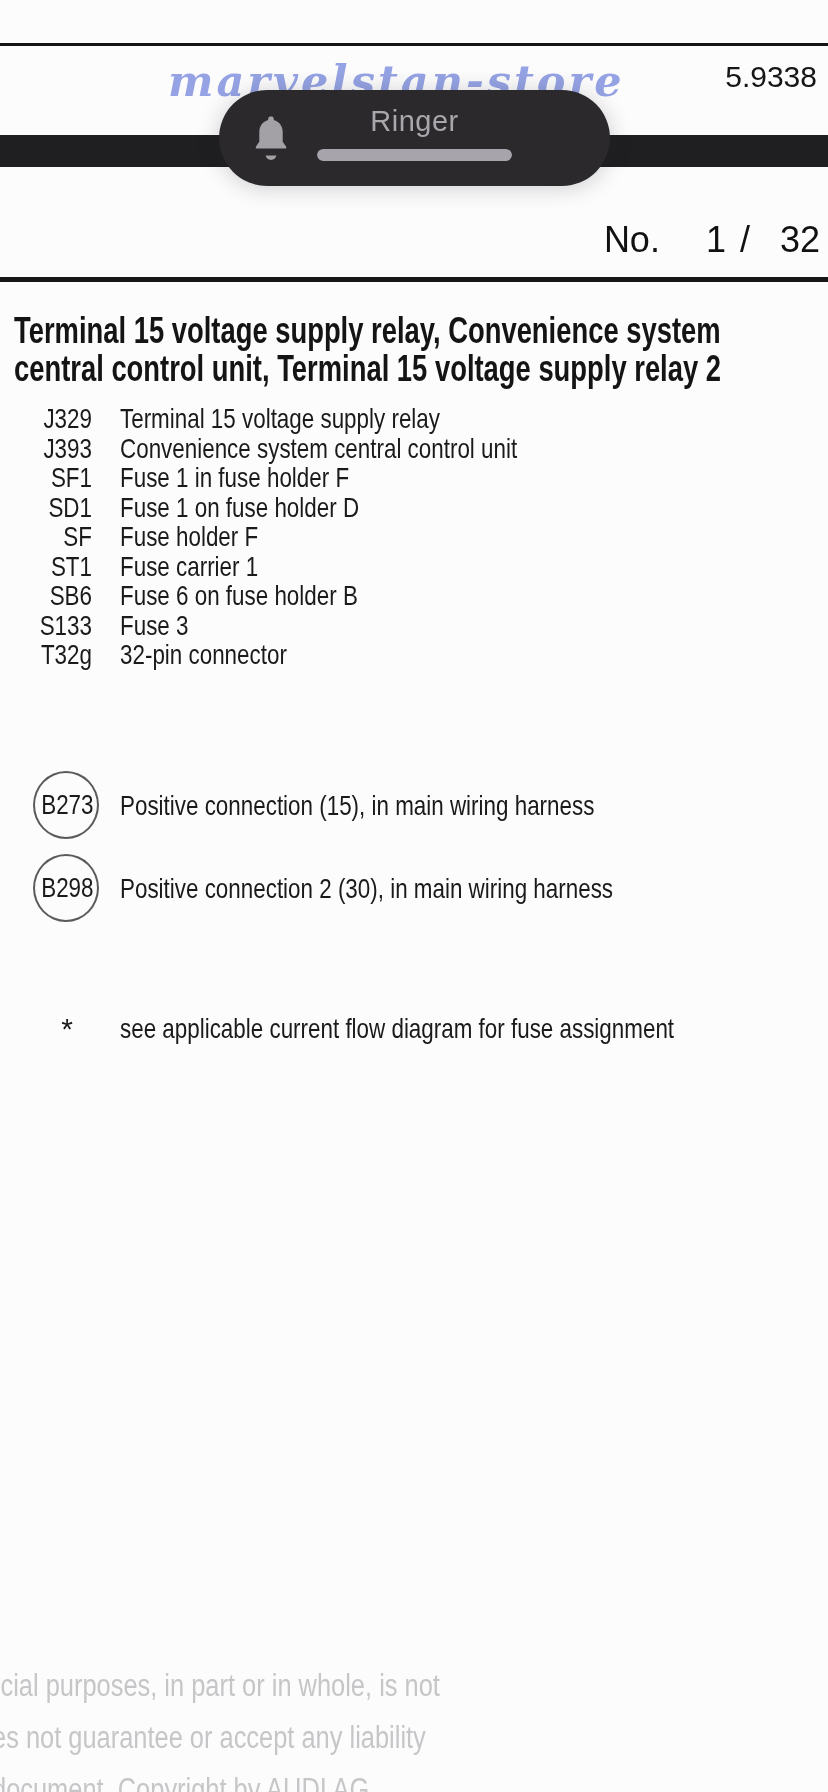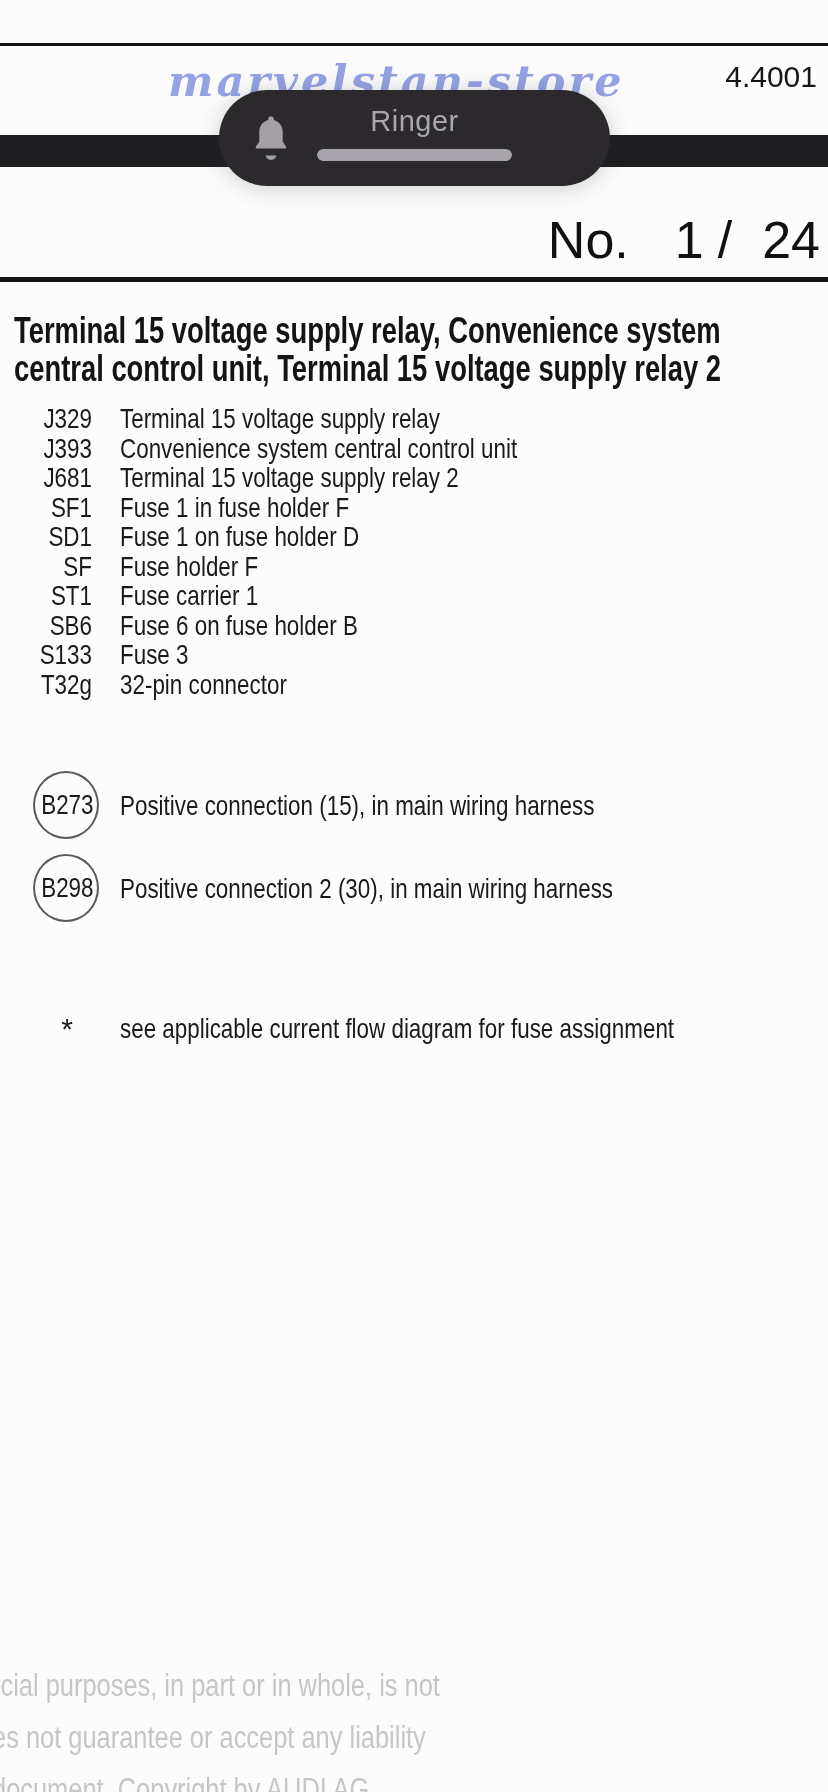--- a/index.html
+++ b/index.html
@@ -24,21 +24,21 @@
   }
   .hud-bell { position:absolute; left:33px; top:25px; width:38px; height:46px; }
   .hud-label {
     position:absolute; left:0; top:14px; width:100%; text-align:center;
     font-size:29px; line-height:34px; color:#a9a6ac; letter-spacing:.5px;
   }
   .hud-slider { position:absolute; left:98px; top:59px; width:195px; height:12px; border-radius:6px; background:rgba(255,255,255,.18); overflow:hidden; }
   .hud-slider-fill { position:absolute; left:0; top:0; height:100%; width:100%; border-radius:6px; background:#a7a4ab; }
   
   .page-indicator {
-    position:absolute; right:8px; top:212px; font-size:52px; line-height:56px;
+    position:absolute; right:8px; top:212px; font-size:36px; line-height:56px;
     color:#111; display:flex; align-items:baseline; white-space:pre;
   }
   .page-indicator .lbl { margin-right:46px; }
   .page-indicator .sep { margin:0 12px 0 14px; }
   .page-indicator .tot { margin-left:18px; }
   .header-rule { position:absolute; left:0; top:277px; width:828px; height:5px; background:#161616; }
   .doc-title {
     position:absolute; left:14px; top:312px; font-size:37px; font-weight:bold;
     line-height:38px; white-space:nowrap; transform:scaleX(.74); transform-origin:0 0; color:#141414;
   }
@@ -72,62 +72,58 @@
 </style>
 </head>
 <body>
 
 <div id="screen">
 
   <div class="top-rule"></div>
 
   <div class="watermark">marvelstan-store</div>
 
-  <div class="doc-date">4.4001</div>
+  <div class="doc-date">5.9338</div>
 
   <div class="app-toolbar"></div>
 
   <div class="hud">
     <svg class="hud-bell" viewBox="0 0 24 29" aria-hidden="true">
       <path fill="#a3a0a6" d="M12 0.8c-1 0-1.8 0.8-1.8 1.8v0.6C6.9 4.1 4.6 7.1 4.6 10.6v6.2L2.4 20v1.2h19.2V20l-2.2-3.2v-6.2c0-3.5-2.3-6.5-5.6-7.4V2.6c0-1-0.8-1.8-1.8-1.8z"></path>
       <path fill="#a3a0a6" d="M12 28.4c1.7 0 3.1-1.2 3.4-2.8H8.6c0.3 1.6 1.7 2.8 3.4 2.8z"></path>
     </svg>
     <div class="hud-label">Ringer</div>
     <div class="hud-slider">
       <div class="hud-slider-fill" style="width: 100%;"></div>
     </div>
   </div>
 
   <div class="page-indicator">
     <span class="lbl">No.</span>
     <span class="cur">1</span>
     <span class="sep">/</span>
-    <span class="tot">24</span>
+    <span class="tot">32</span>
   </div>
 
   <div class="header-rule"></div>
 
   <div class="doc-title">
     <div>Terminal 15 voltage supply relay, Convenience system</div>
     <div>central control unit, Terminal 15 voltage supply relay 2</div>
   </div>
 
   <div class="legend">
 
   <div class="lrow">
       <span class="lcode">J329</span>
       <span class="ldesc">Terminal 15 voltage supply relay</span>
     </div>
       <div class="lrow">
       <span class="lcode">J393</span>
       <span class="ldesc">Convenience system central control unit</span>
-    </div>
-      <div class="lrow">
-      <span class="lcode">J681</span>
-      <span class="ldesc">Terminal 15 voltage supply relay 2</span>
     </div>
       <div class="lrow">
       <span class="lcode">SF1</span>
       <span class="ldesc">Fuse 1 in fuse holder F</span>
     </div>
       <div class="lrow">
       <span class="lcode">SD1</span>
       <span class="ldesc">Fuse 1 on fuse holder D</span>
     </div>
       <div class="lrow">

